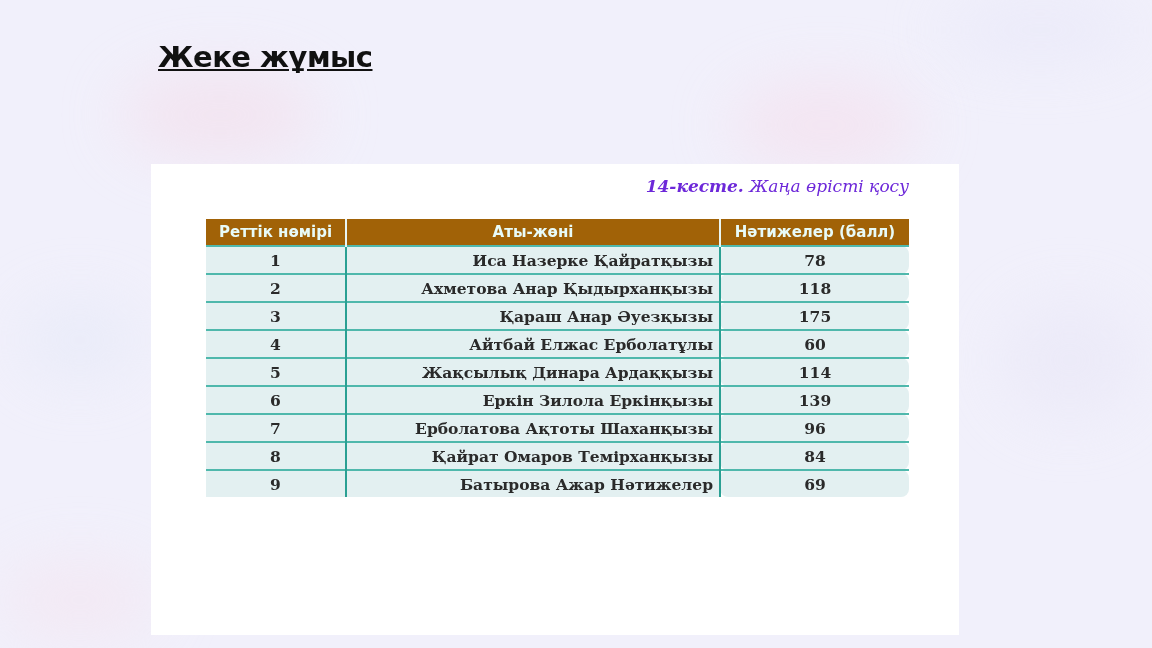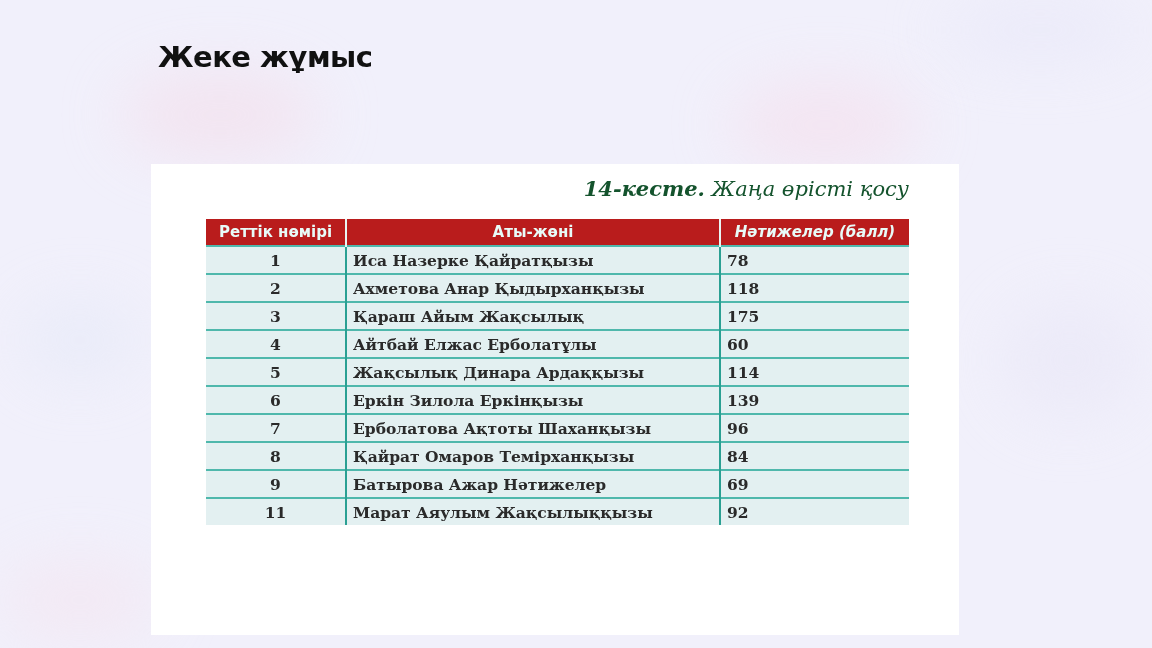--- a/index.html
+++ b/index.html
@@ -13,51 +13,53 @@
   .b2 { left: 730px; top: 80px; width: 190px; height: 90px; background: #f6dcea; }
   .b3 { left: 940px; top: 0px; width: 200px; height: 60px; background: #e6e6f8; }
   .b4 { left: 20px; top: 300px; width: 120px; height: 80px; background: #e3e8f7; }
   .b5 { left: 0px; top: 560px; width: 160px; height: 80px; background: #f5e3ee; }
   .b6 { left: 1000px; top: 300px; width: 140px; height: 120px; background: #e8e6f6; }
 
   .slide-title {
     position: absolute; left: 158px; top: 40px;
     font-size: 29px; font-weight: bold; color: #111;
     letter-spacing: -0.5px;
+    text-decoration: underline;
   }
   .doc {
     position: absolute; left: 151px; top: 164px; width: 808px; height: 471px;
     background: #ffffff;
   }
   .caption {
     position: absolute; right: 50px; top: 12px;
     font-family: "DejaVu Serif", serif; font-style: italic; font-weight: bold;
-    font-size: 21px; color: #14532d;
+    font-size: 17px; color: #6d28d9;
   }
   .caption .cap-rest { font-weight: normal; }
   table {
     position: absolute; left: 55px; top: 55px;
     border-collapse: collapse; width: 703px;
   }
   th {
-    background: #b91c1c; color: #e8fbf8;
+    background: #a16207; color: #e8fbf8;
     font-family: "DejaVu Sans", sans-serif; font-weight: bold; font-size: 15px;
     height: 26px; padding: 0 10px; border-right: 2px solid #e9f6f4;
     white-space: nowrap;
   }
-  th:last-child { border-right: none; font-style: italic; }
+  th:last-child { border-right: none; }
   td {
     background: #e3f0f1; height: 26px; padding: 0 6px;
     border-top: 2px solid #4fb8ac;
     font-family: "DejaVu Serif", serif; font-weight: bold; font-size: 15.5px; color: #2a2a2a;
     white-space: nowrap;
+    text-align: right;
   }
   td.c-num { text-align: center; width: 127px; border-right: 2px solid #2aa093; }
   td.c-name { width: 360px; border-right: 2px solid #2aa093; }
-  td.c-score { text-align: left; }
+  td.c-score { text-align: center; border-radius: 8px; }
 </style>
 </head>
 <body>
 
 <div class="bg-blob b1"></div>
 <div class="bg-blob b2"></div>
 <div class="bg-blob b3"></div>
 <div class="bg-blob b4"></div>
 <div class="bg-blob b5"></div>
 <div class="bg-blob b6"></div>
@@ -81,21 +83,21 @@
           <td class="c-name">Иса Назерке Қайратқызы</td>
           <td class="c-score">78</td>
         </tr>
         <tr>
           <td class="c-num">2</td>
           <td class="c-name">Ахметова Анар Қыдырханқызы</td>
           <td class="c-score">118</td>
         </tr>
         <tr>
           <td class="c-num">3</td>
-          <td class="c-name">Қараш Айым Жақсылық</td>
+          <td class="c-name">Қараш Анар Әуезқызы</td>
           <td class="c-score">175</td>
         </tr>
         <tr>
           <td class="c-num">4</td>
           <td class="c-name">Айтбай Елжас Ерболатұлы</td>
           <td class="c-score">60</td>
         </tr>
         <tr>
           <td class="c-num">5</td>
           <td class="c-name">Жақсылық Динара Ардаққызы</td>
@@ -114,20 +116,15 @@
         <tr>
           <td class="c-num">8</td>
           <td class="c-name">Қайрат Омаров Темірханқызы</td>
           <td class="c-score">84</td>
         </tr>
         <tr>
           <td class="c-num">9</td>
           <td class="c-name">Батырова Ажар Нәтижелер</td>
           <td class="c-score">69</td>
         </tr>
-        <tr>
-          <td class="c-num">11</td>
-          <td class="c-name">Марат Аяулым Жақсылыққызы</td>
-          <td class="c-score">92</td>
-        </tr>
       </tbody>
   </table>
 </div>
 
 </body></html>

